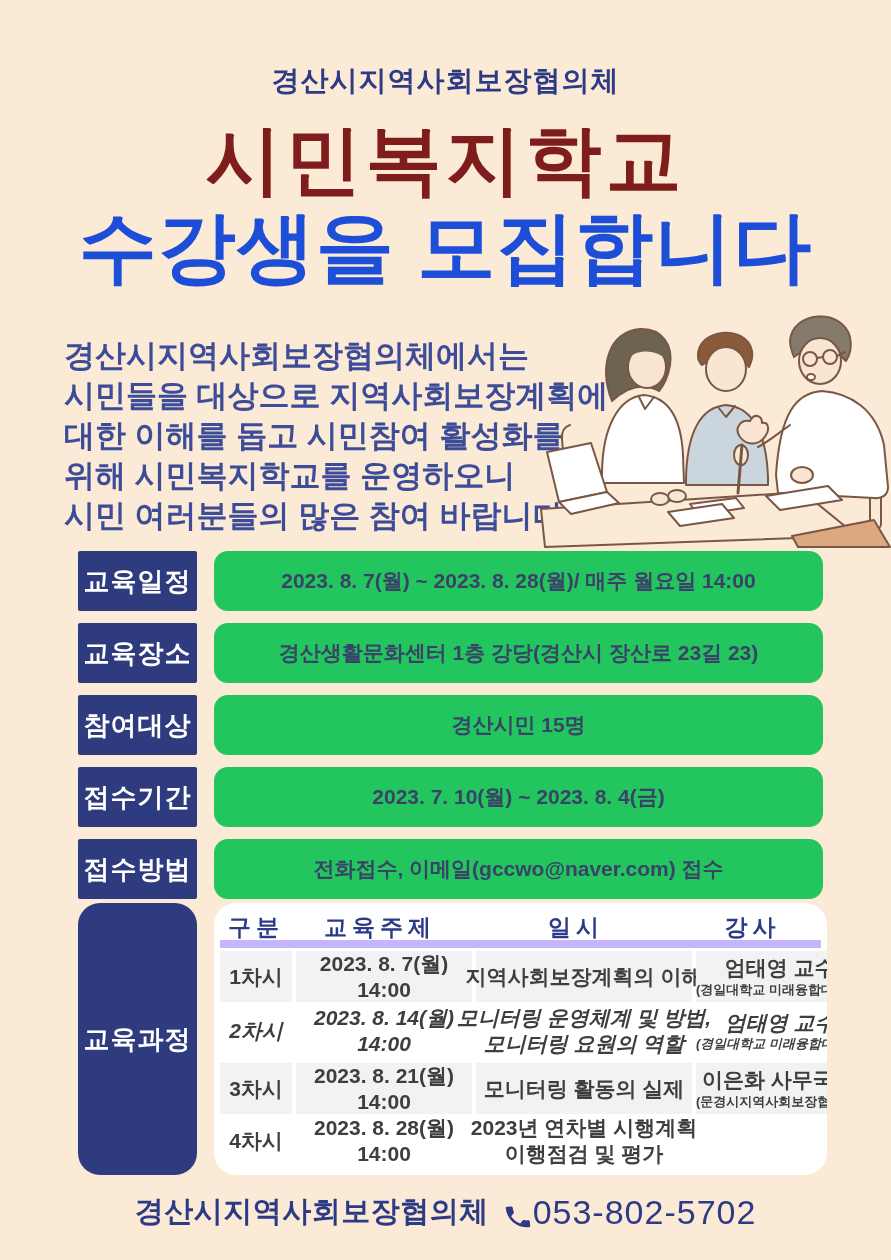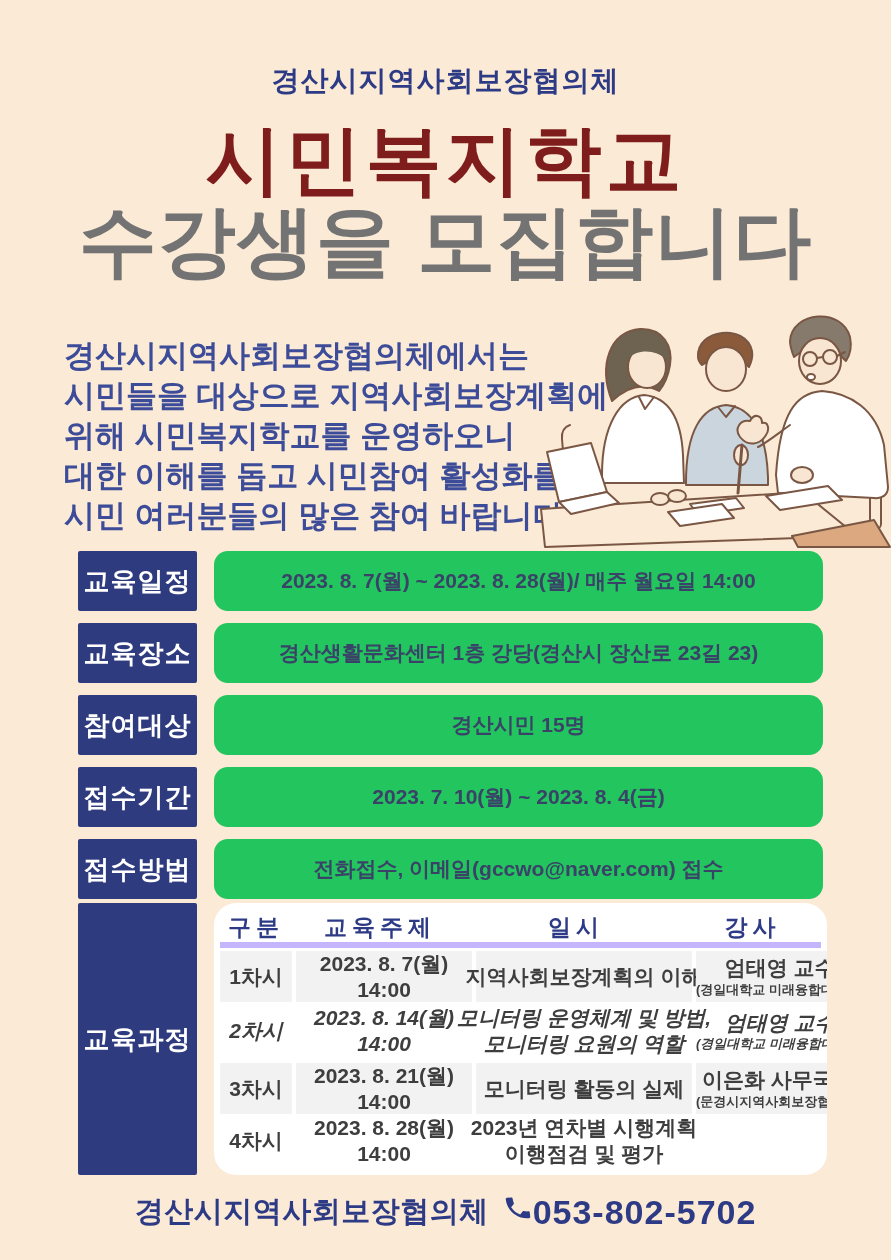--- a/index.html
+++ b/index.html
@@ -17,23 +17,23 @@
     position: absolute; top: 62px; left: 0; width: 100%;
     text-align: center; font-size: 28px; font-weight: bold;
     color: #2D3A85; letter-spacing: 1px;
   }
   .title-coral {
     position: absolute; top: 110px; left: 0; width: 100%;
     text-align: center; font-size: 76px; font-weight: bold;
     color: #7f1d1d; letter-spacing: 4px;
   }
   .title-navy {
-    position: absolute; top: 190px; left: 0; width: 100%;
+    position: absolute; top: 196px; left: 0; width: 100%;
     text-align: center; font-size: 78px; font-weight: bold;
-    color: #737373; letter-spacing: 1px;
+    color: #1d4ed8; letter-spacing: 1px;
   }
   .intro {
     position: absolute; left: 64px; top: 336px; width: 500px;
     font-size: 31px; font-weight: 600; color: #3D4C99; line-height: 40px;
   }
   .intro div { white-space: nowrap; }
   .illustration { position: absolute; right: 0; top: 303px; width: 351px; height: 245px; }
 
   .info-rows { position: absolute; left: 78px; top: 551px; width: 745px; }
   .info-row { display: flex; align-items: stretch; height: 60px; margin-bottom: 12px; }
@@ -45,32 +45,32 @@
   }
   .info-value {
     flex: 1; background: #22c55e; border-radius: 14px;
     display: flex; align-items: center; justify-content: center;
     font-size: 21px; font-weight: 600; color: #3A4268; white-space: nowrap; text-align: right;
   }
 
   .curriculum { position: absolute; left: 78px; top: 903px; width: 749px; display: flex; }
   .curr-label {
     flex: none; width: 119px; height: 272px; margin-right: 17px;
-    background: #2E3B7E; border-radius: 2px;
+    background: #2E3B7E; border-radius: 22px;
     color: #FFFFFF; font-size: 26px; font-weight: bold; letter-spacing: 1px;
     display: flex; align-items: center; justify-content: center;
   }
   .table-panel {
     flex: 1; height: 272px; background: #FFFFFF; border-radius: 22px;
     padding: 9px 6px 6px 6px; overflow: hidden;
   }
   .table-header {
     display: grid; grid-template-columns: 72px 176px 216px 1fr;
     height: 36px; align-items: center;
-    border-bottom: 6px solid #c4b5fd;
+    border-bottom: 8px solid #c4b5fd;
   }
   .table-header div {
     text-align: center; font-size: 23px; font-weight: bold;
     color: #2D3A85; letter-spacing: 5px;
   }
   .table-body { margin-top: 3px; }
   .table-row {
     display: grid; grid-template-columns: 72px 176px 216px 1fr;
     column-gap: 4px; margin-bottom: 3px;
   }
@@ -83,39 +83,39 @@
   .topic-line { display: block; white-space: nowrap; }
   .lect-name { display: block; font-size: 21px; }
   .lect-affil { display: block; font-size: 13px; font-weight: 600; margin-top: 1px; white-space: nowrap; }
 
   .footer {
     position: absolute; top: 1192px; left: 0; width: 100%;
     display: flex; align-items: center; justify-content: center; gap: 14px;
   }
   .footer-org { font-size: 29px; font-weight: bold; color: #2D3A85; letter-spacing: 0.5px; }
   .footer-phone {
-    display: flex; align-items: flex-start; gap: 0;
-    font-size: 34px; font-weight: bold; color: #2D3A85; letter-spacing: 1px;
+    display: flex; align-items: flex-end; gap: 0;
+    font-size: 34px; font-weight: normal; color: #2D3A85; letter-spacing: 1px;
   }
   .phone-icon-svg { width: 30px; height: 30px; transform: rotate(-6deg); }
 </style>
 </head>
 <body>
 
 <div class="poster">
 
   <div class="org-header">경산시지역사회보장협의체</div>
   <div class="title-coral">시민복지학교</div>
   <div class="title-navy">수강생을 모집합니다</div>
 
   <div class="intro">
     <div>경산시지역사회보장협의체에서는</div>
     <div>시민들을 대상으로 지역사회보장계획에</div>
+    <div>대한 이해를 돕고  시민참여 활성화를</div>
     <div>위해 시민복지학교를 운영하오니</div>
-    <div>대한 이해를 돕고  시민참여 활성화를</div>
     <div>시민 여러분들의 많은 참여 바랍니다.</div>
   </div>
 
   <div class="illustration">
     <svg viewBox="0 0 351 245" width="351" height="245" fill="none" stroke="#7A5744" stroke-width="2" stroke-linejoin="round" stroke-linecap="round">
 
       <path d="M30,122 q-9,3 -8,14 l5,62"></path>
       <path d="M320,152 q11,0 12,11 l5,62"></path>
       <rect x="330" y="158" width="11" height="68" rx="5" fill="#FBEAD5"></rect>
 

